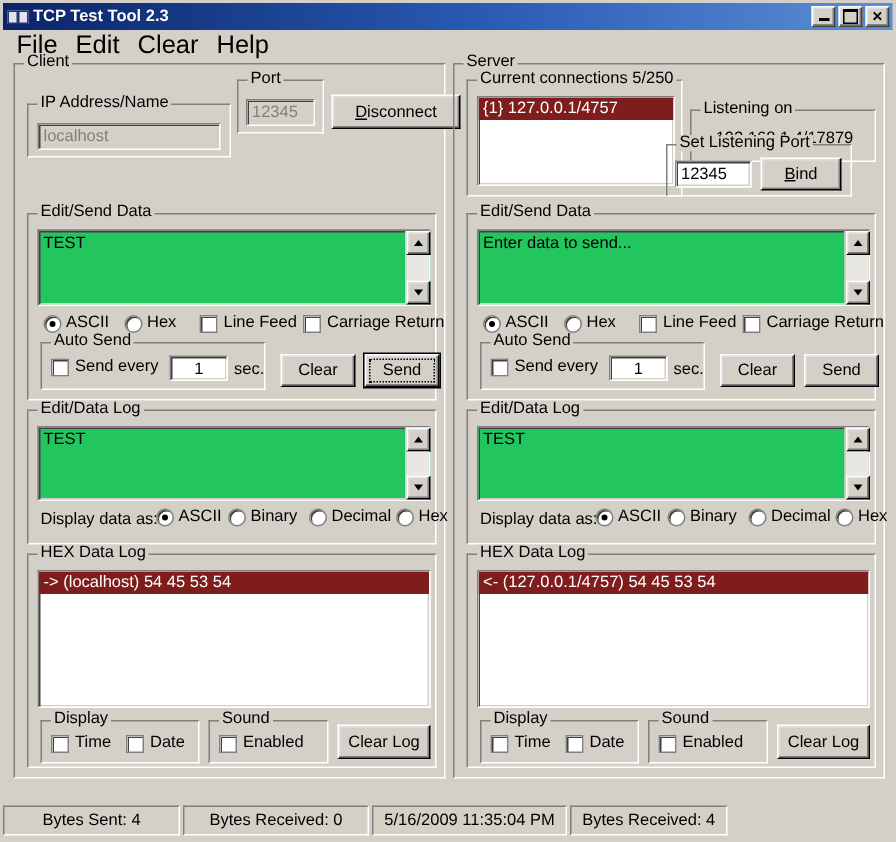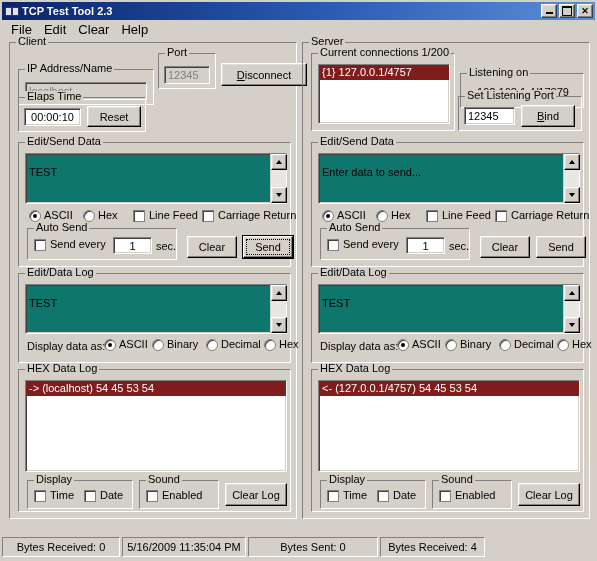--- a/index.html
+++ b/index.html
@@ -66,21 +66,21 @@
   .glyph-max { width: 8px; height: 7px; border: 1px solid #000; border-top-width: 2px; }
   .glyph-close { font-weight: bold; font-size: 9px; }
   
   .menubar {
     position: absolute; left: 2px; top: 21px;
     width: 593px; height: 17px;
     display: flex; align-items: center;
     padding-left: 3px; box-sizing: border-box;
   }
   .menu-item {
-    padding: 1px 6px; font-size: 13px; line-height: 13px;
+    padding: 1px 6px; font-size: 17px; line-height: 13px;
     white-space: nowrap;
   }
   
   .group {
     position: absolute;
     border: 1px solid #808080;
     border-right-color: #ffffff; border-bottom-color: #ffffff;
     box-sizing: border-box;
   }
   .group > .gl {
@@ -135,27 +135,27 @@
     overflow: hidden;
   }
   .lb-row {
     font-size: 11px; line-height: 13px;
     padding: 1px 2px 1px 3px;
     white-space: nowrap;
   }
   .lb-row.sel { background: #7f1d1d; color: #fff; }
   .textbox {
     position: absolute;
-    background: #0f766e;
+    background: #22c55e;
     border: 1px solid;
     border-color: #808080 #ffffff #ffffff #808080;
     box-shadow: inset 1px 1px 0 #404040, inset -1px -1px 0 #d4d0c8;
     box-sizing: border-box;
     font-size: 11px; line-height: 13px;
-    padding: 12px 3px;
+    padding: 2px 3px;
     overflow: hidden;
     white-space: pre-wrap;
   }
   .scrollbar {
     position: absolute; width: 16px;
     background: #d4d0c8;
     box-sizing: border-box;
     display: flex; flex-direction: column; justify-content: space-between;
     border-left: 1px solid #d4d0c8;
   }
@@ -259,27 +259,20 @@
 
     <div class="group" style="left:148px; top:10px; width:58px; height:36px;">
       <div class="gl">Port</div>
       <div class="field disabled" style="left:5px; top:12px; width:46px; height:18px;">12345</div>
     </div>
 
     <div class="btn" style="left:211px; top:20px; width:86px; height:23px;">
       <span><span class="u">D</span><span>isconnect</span></span>
     </div>
 
-    <div class="group" style="left:8px; top:54px; width:128px; height:35px;">
-      <div class="gl">Elaps Time</div>
-      <div class="field" style="left:5px; top:10px; width:57px; height:18px; text-align:center; padding:2px 0;">00:00:10</div>
-      <div class="btn" style="left:68px; top:8px; width:54px; height:21px;">
-        <span>Reset</span>
-      </div>
-    </div>
 
 
     <div class="group" style="left:8px; top:99px; width:273px; height:125px;">
       <div class="gl">Edit/Send Data</div>
       <div class="textbox" style="left:6px; top:10px; width:262px; height:51px;">TEST</div>
       <div class="scrollbar" style="left:251px; top:11px; height:49px;">
         <div class="sb-btn">
             <div class="arrow-up"></div>
           </div>
         <div class="sb-track"></div>
@@ -380,32 +373,32 @@
       <div class="btn" style="left:206px; top:113px; width:62px; height:23px;">
         <span>Clear Log</span>
       </div>
     </div>
   </div>
 
   <div class="group" style="left:302px; top:42px; width:288px; height:477px;">
     <div class="gl">Server</div>
 
     <div class="group" style="left:8px; top:10px; width:144px; height:78px;">
-      <div class="gl">Current connections 1/200</div>
+      <div class="gl">Current connections 5/250</div>
       <div class="listbox" style="left:6px; top:10px; width:132px; height:60px;">
         <div class="lb-row sel">{1} 127.0.0.1/4757</div>
       </div>
     </div>
 
     <div class="group" style="left:157px; top:10px; width:124px; height:35px;margin-top:20px;">
       <div class="gl">Listening on</div>
       <div class="static" style="left:0; top:12px; width:124px; text-align:center;">192.168.1.4/17879</div>
     </div>
 
-    <div class="group" style="left:155px; top:53px; width:124px; height:35px;">
+    <div class="group" style="left:141px; top:53px; width:124px; height:35px;">
       <div class="gl">Set Listening Port</div>
       <div class="field" style="left:5px; top:10px; width:51px; height:18px;">12345</div>
       <div class="btn" style="left:62px; top:8px; width:54px; height:22px;">
         <span><span class="u">B</span><span>ind</span></span>
       </div>
     </div>
 
     <div class="group" style="left:8px; top:99px; width:273px; height:125px;">
       <div class="gl">Edit/Send Data</div>
       <div class="textbox" style="left:6px; top:10px; width:262px; height:51px;">Enter data to send...</div>
@@ -508,19 +501,19 @@
           <span>Enabled</span>
         </div>
       </div>
       <div class="btn" style="left:206px; top:113px; width:62px; height:23px;">
         <span>Clear Log</span>
       </div>
     </div>
   </div>
 
   <div class="statusbar">
+    <div class="sb-panel">Bytes Sent: 4</div>
     <div class="sb-panel">Bytes Received: 0</div>
     <div class="sb-panel">5/16/2009 11:35:04 PM</div>
-    <div class="sb-panel">Bytes Sent: 0</div>
     <div class="sb-panel">Bytes Received: 4</div>
   </div>
 
 </div>
 
 </body></html>

